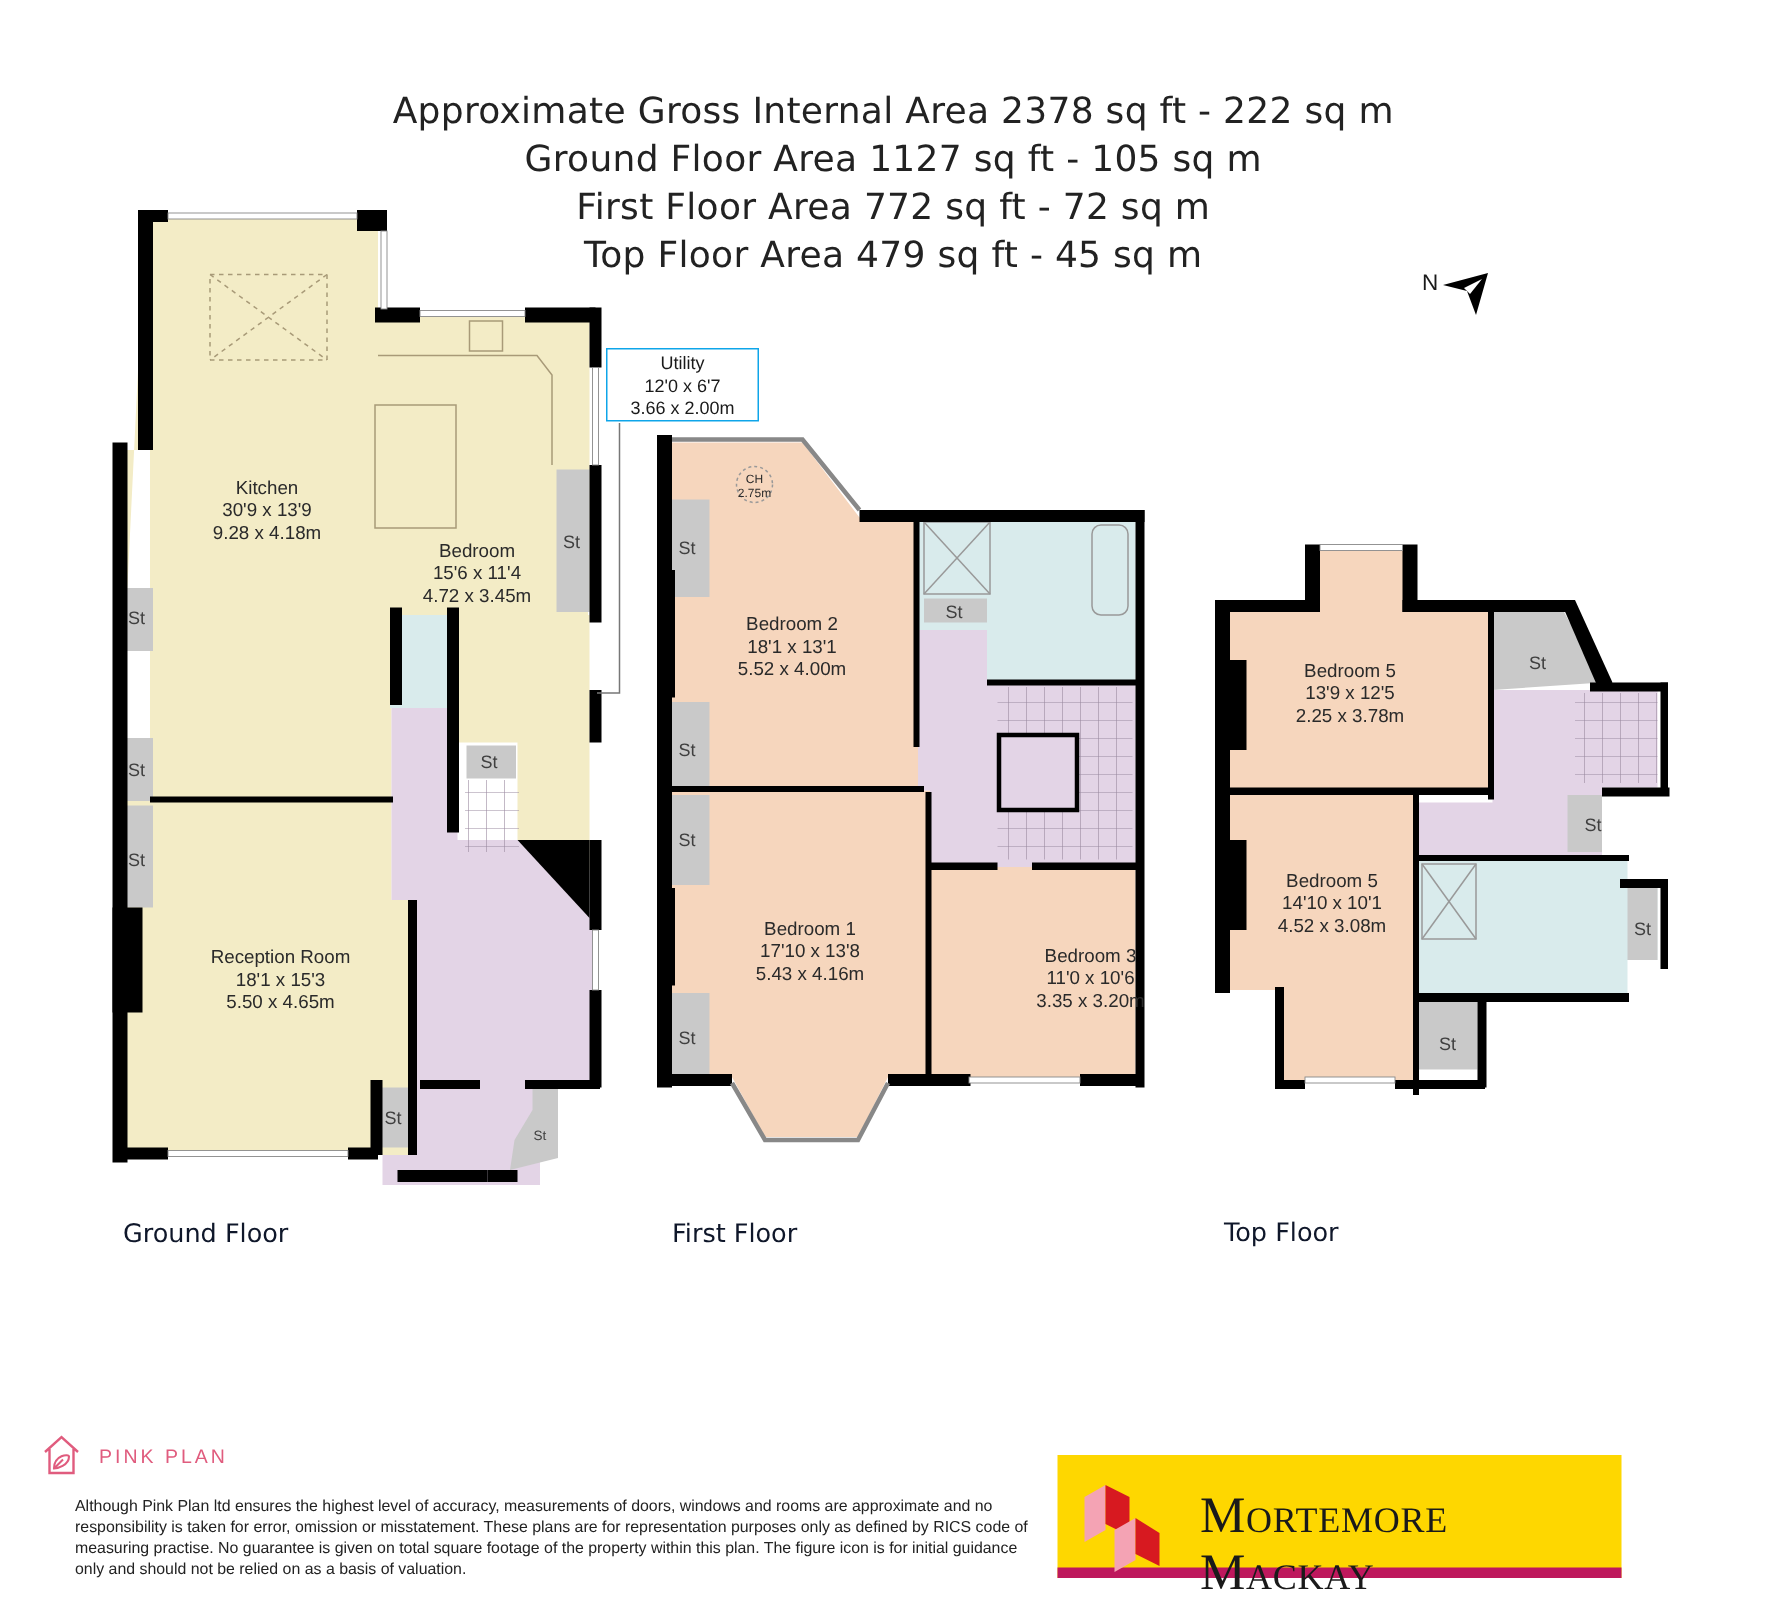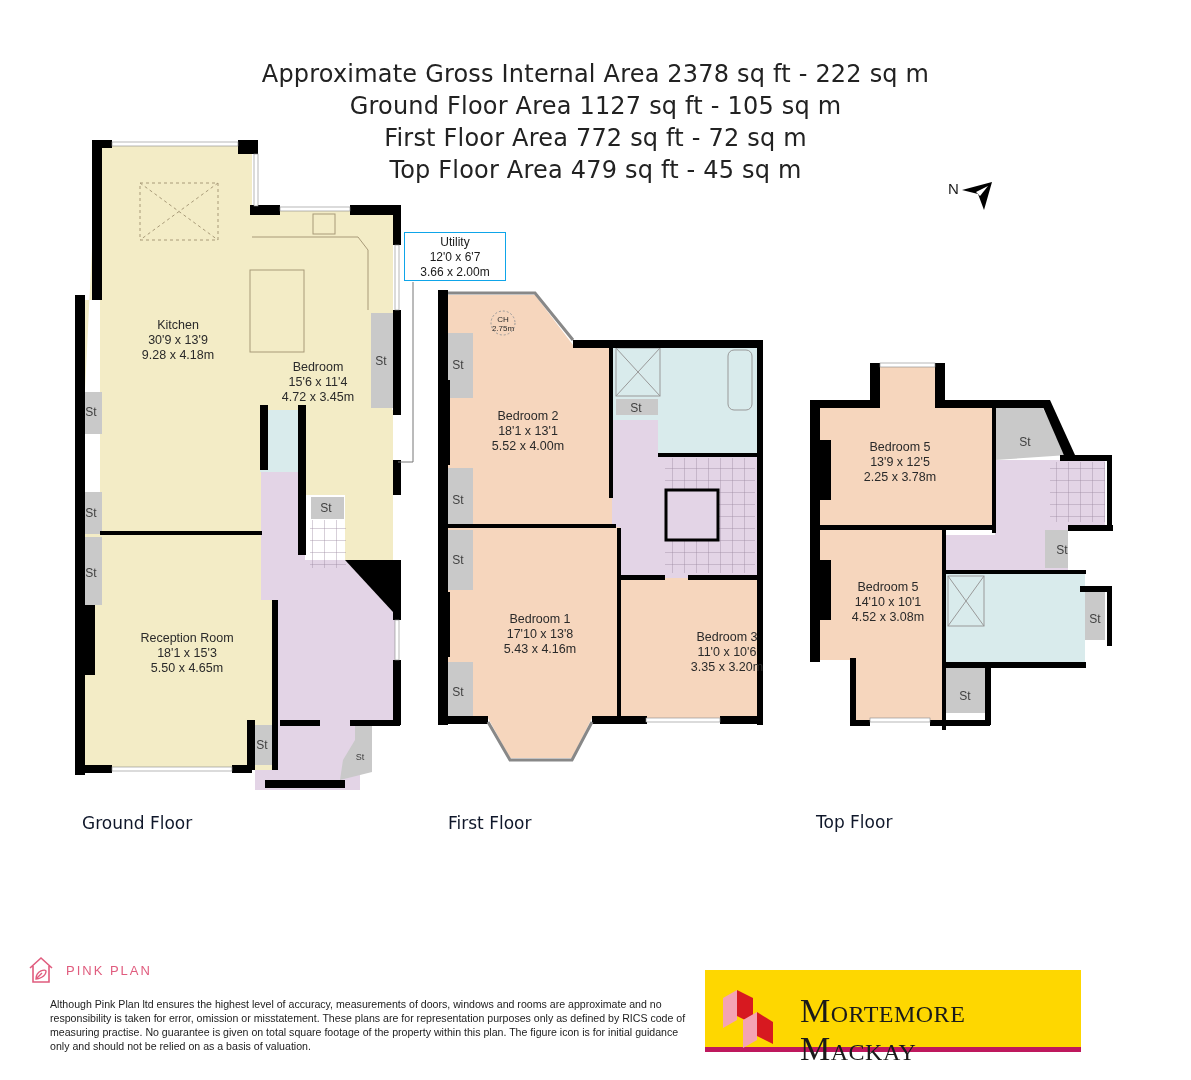--- a/index.html
+++ b/index.html
@@ -9,21 +9,21 @@
   .compass{position:absolute;left:946px;top:176px;width:50px;height:40px;}
   .compass .n{position:absolute;left:2px;top:4px;font-size:15px;font-family:"Liberation Sans",sans-serif;}
   svg.plan{position:absolute;left:0;top:0;}
   .lbl{position:absolute;text-align:center;font-size:12.5px;line-height:15px;color:#2a2a2a;white-space:nowrap;transform:translateX(-50%);}
   .st{position:absolute;font-size:12px;color:#404040;transform:translate(-50%,-50%);}
   .floor-label{position:absolute;font-family:"DejaVu Sans",sans-serif;font-size:17px;color:#0f172a;}
   .utility-box{position:absolute;left:404px;top:232px;width:102px;height:49px;border:1px solid #0ea5e9;background:#fff;text-align:center;font-size:12px;line-height:15px;padding-top:2px;box-sizing:border-box;}
   .pinkplan{position:absolute;left:26px;top:955px;display:flex;align-items:center;gap:10px;}
   .pinkplan .txt{color:#e05c7e;font-size:13px;letter-spacing:2px;}
   .disclaimer{position:absolute;left:26px;top:997px;width:640px;font-size:10.6px;line-height:14px;color:#222;margin-left:24px;}
-  .mm{position:absolute;left:705px;top:970px;width:376px;height:82px;background:#fed700;border-bottom:5px solid #be185d;box-sizing:border-box;}
+  .mm{position:absolute;left:705px;top:970px;width:376px;height:82px;background:#fed700;border-bottom:7px solid #be185d;box-sizing:border-box;}
   .mm .name{position:absolute;left:95px;top:22px;font-family:"Liberation Serif",serif;font-size:30px;color:#1a1a1a;letter-spacing:0.5px;}
 </style>
 </head>
 <body>
 
 <div class="header" style="left:-20px;">
   <div>Approximate Gross Internal Area 2378 sq ft - 222 sq m</div>
   <div>Ground Floor Area 1127 sq ft - 105 sq m</div>
   <div>First Floor Area 772 sq ft - 72 sq m</div>
   <div>Top Floor Area 479 sq ft - 45 sq m</div>

